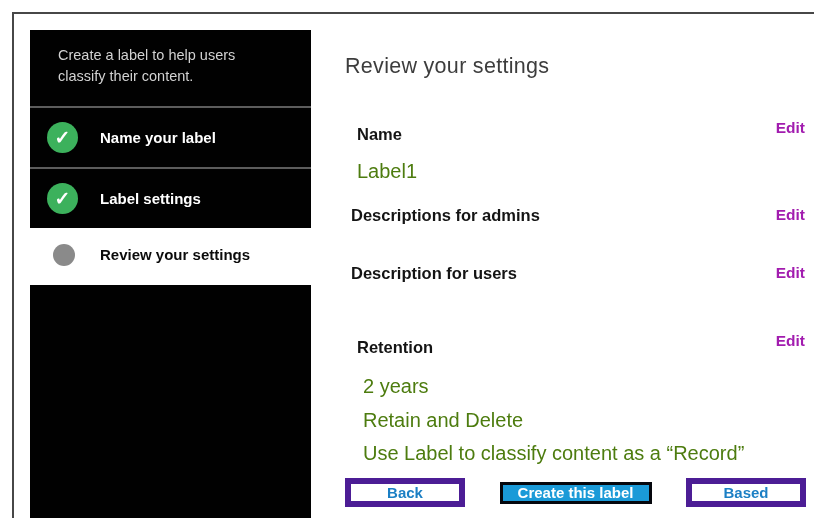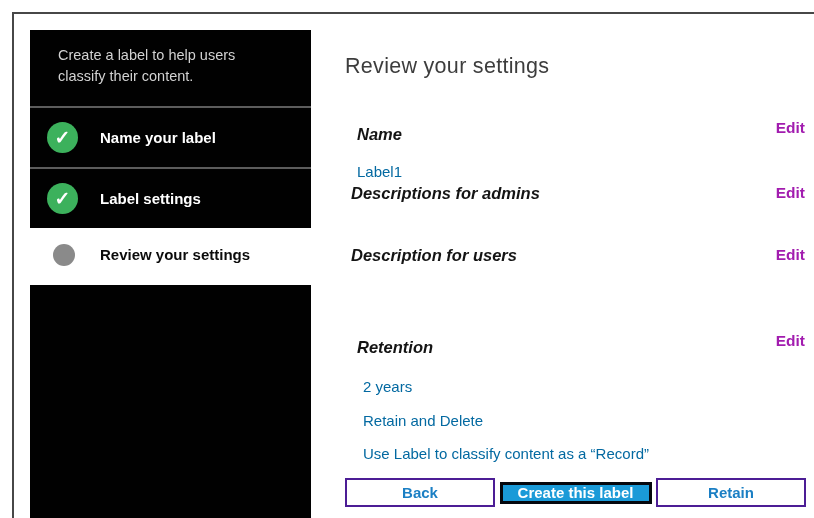--- a/index.html
+++ b/index.html
@@ -97,59 +97,58 @@
     position: absolute;
     left: 0; right: 0;
     display: flex;
     justify-content: space-between;
     align-items: flex-start;
   }
   .sec-head {
     font-size: 16.5px;
     font-weight: bold;
     color: #141414;
-    font-style: italic;
   }
   .edit-link {
     color: #a21caf;
     font-size: 15.5px;
     font-weight: 600;
     text-decoration: none;
     cursor: pointer;
     padding-right: 1px;
   }
   .sec-line {
-    font-size: 15px;
-    color: #0369a1;
+    font-size: 20px;
+    color: #4d7c0f;
     line-height: 21.5px;
   }
   .sec-lines { margin-top: 1px; }
   .name-value { margin-top: 5px; }
 
   
   .button-row {
     position: absolute;
     left: 0; right: 0;
     top: 458px;
     display: flex;
     justify-content: space-between;
     align-items: center;
   }
   .btn {
-    width: 150px;
+    width: 120px;
     height: 29px;
     font-family: "Liberation Sans", sans-serif;
     font-size: 15px;
     font-weight: bold;
     display: flex;
     align-items: center;
     justify-content: center;
     cursor: pointer;
     background: #ffffff;
-    border: 2px solid #4c1d95;
+    border: 6px solid #4c1d95;
     color: #1b7fc4;
   }
   .btn-primary {
     width: 152px;
     height: 22px;
     background: #1a9ad8;
     border: 3px solid #05070d;
     color: #ffffff;
   }
 </style>
@@ -184,42 +183,42 @@
     <div class="page-title">Review your settings</div>
 
     <div class="section" style="top:93px">
       <div>
         <div class="sec-head">Name</div>
         <div class="sec-line name-value">Label1</div>
       </div>
       <a class="edit-link">Edit</a>
     </div>
 
-    <div class="section" style="top:158px">
+    <div class="section" style="top:180px">
       <div class="sec-head">Descriptions for admins</div>
       <a class="edit-link">Edit</a>
     </div>
 
-    <div class="section" style="top:220px">
+    <div class="section" style="top:238px">
       <div class="sec-head">Description for users</div>
       <a class="edit-link">Edit</a>
     </div>
 
     <div class="section" style="top:306px">
       <div>
         <div class="sec-head">Retention</div>
         <div class="sec-lines">
           <div class="sec-line">2 years</div>
           <div class="sec-line">Retain and Delete</div>
           <div class="sec-line">Use Label to classify content as a “Record”</div>
         </div>
       </div>
       <a class="edit-link">Edit</a>
     </div>
 
     <div class="button-row">
       <button class="btn">Back</button>
       <button class="btn btn-primary">Create this label</button>
-      <button class="btn">Retain</button>
+      <button class="btn">Based</button>
     </div>
 
   </div>
 </div>
 
 </body></html>

